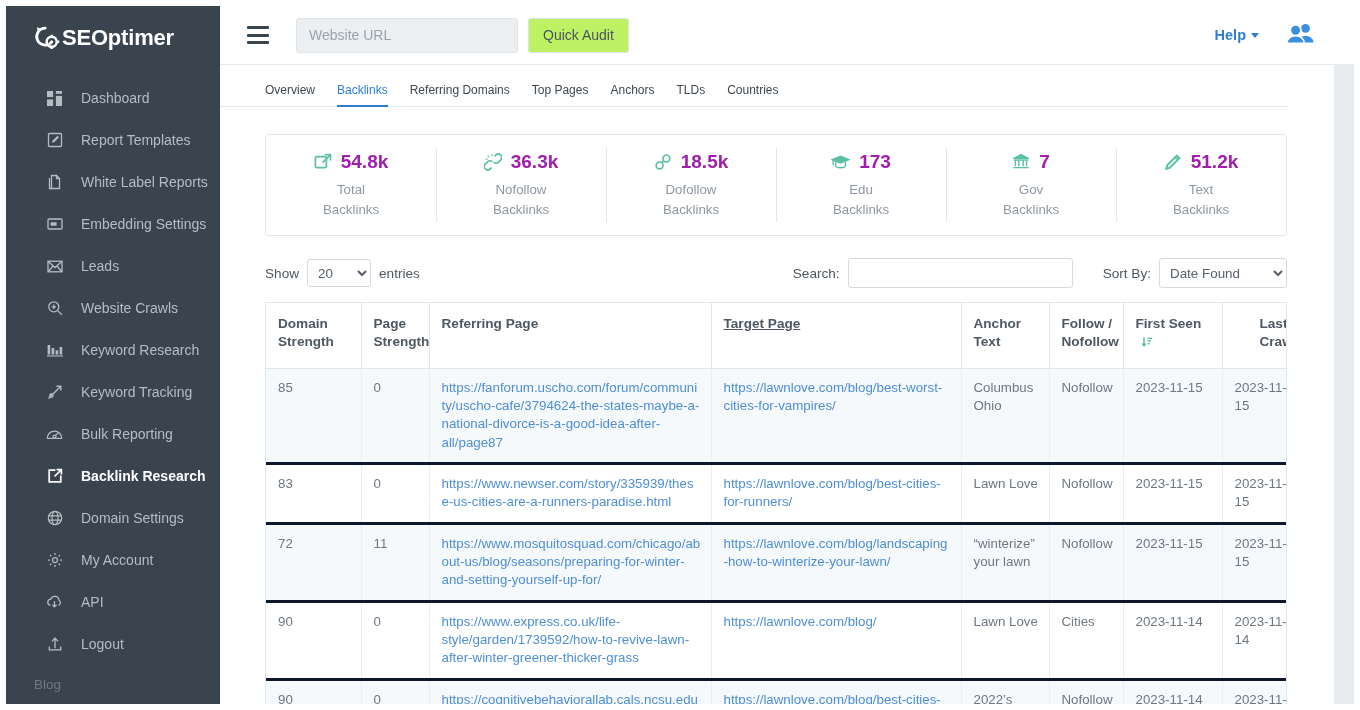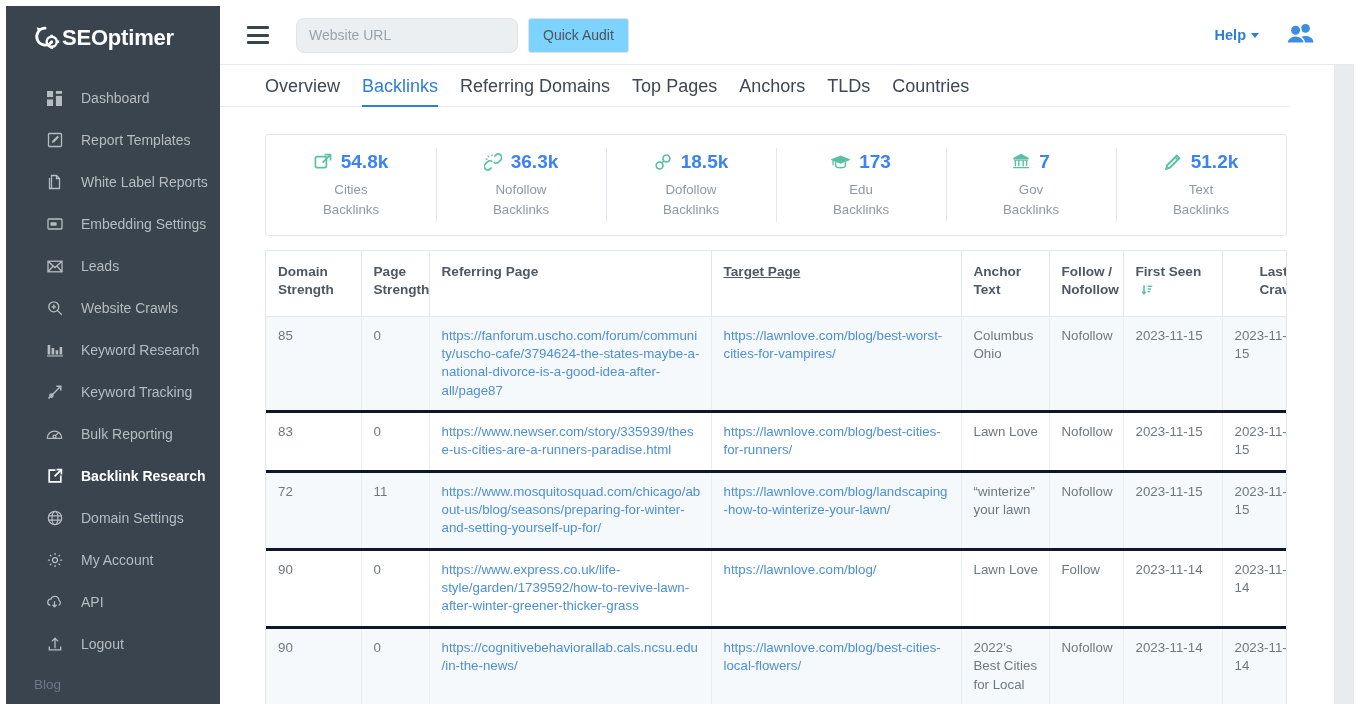--- a/index.html
+++ b/index.html
@@ -80,33 +80,33 @@
     width: 22px; height: 18px;
     display: flex; flex-direction: column; justify-content: space-between;
     cursor: pointer;
   }
   .hamburger span { display: block; height: 3px; background: #3a444f; border-radius: 1px; }
   .url-input {
     margin-left: 27px;
     width: 222px; height: 35px;
     background: #eceff1;
     border: 1px solid #e0e4e8;
-    border-radius: 8px;
+    border-radius: 3px;
     padding: 0 12px;
     font-size: 14px;
     color: #6c7680;
     font-family: "Liberation Sans", sans-serif;
     outline: none;
   }
   .url-input::placeholder { color: #9aa3ac; }
   .quick-audit {
     margin-left: 10px;
     height: 35px;
     padding: 0 14px;
-    background: #7dd3fc;
+    background: #bef264;
     border: 1px solid #dfe3e7;
     border-radius: 3px;
     font-size: 14px;
     color: #4a5560;
     cursor: pointer;
     font-family: "Liberation Sans", sans-serif;
   }
   .topbar-right {
     margin-left: auto;
     display: flex; align-items: center;
@@ -145,21 +145,21 @@
   .tabs {
     display: flex;
     align-items: flex-end;
     gap: 22px;
     padding: 0 0 0 45px;
     height: 42px;
     border-bottom: 1px solid #e4e8ec;
     margin: 0 45px 0 0;
   }
   .tab {
-    font-size: 18px;
+    font-size: 12px;
     color: #3d4853;
     padding-bottom: 9px;
     cursor: pointer;
     position: relative;
     white-space: nowrap;
   }
   .tab.active { color: #2e7ed8; }
   .tab.active::after {
     content: "";
     position: absolute;
@@ -187,21 +187,21 @@
     position: absolute;
     left: 0; top: 13px; bottom: 13px;
     width: 1px; background: #e4e8ec;
   }
   .stat-top {
     display: flex; align-items: center; gap: 9px;
     margin-bottom: 7px;
   }
   .stat-ico { color: #5bbfa5; display: flex; align-items: center; }
   .stat-val {
-    font-size: 19px; font-weight: bold; color: #3b82f6;
+    font-size: 19px; font-weight: bold; color: #a21caf;
   }
   .stat-label {
     font-size: 13.3px; color: #8e98a3; text-align: center; line-height: 1.5;
   }
   
   .controls {
     margin: 22px 47px 0 45px;
     height: 30px;
     display: flex; align-items: center;
     position: relative;
@@ -494,21 +494,21 @@
           <span class="stat-ico">
             <svg width="18" height="18" viewBox="0 0 18 18" fill="none" stroke="currentColor" stroke-width="1.7">
                 <rect x="1.4" y="3.6" width="11" height="11" rx="1.6"></rect>
                 <path d="M10.6 1.6h5.9v5.9"></path>
                 <path d="M16.3 1.9 L8.6 9.6"></path>
               </svg>
           </span>
           <span class="stat-val">54.8k</span>
         </div>
         <div class="stat-label">
-          <span>Cities</span><br>
+          <span>Total</span><br>
           <span>Backlinks</span>
         </div>
       </div>
 
       <div class="stat">
         <div class="stat-top">
           <span class="stat-ico">
             <svg width="18" height="18" viewBox="0 0 18 18" fill="none" stroke="currentColor" stroke-width="1.7">
                 <path d="M10.4 3.5 12 2a3.4 3.4 0 0 1 4.8 4.8l-2.3 2.3a3.4 3.4 0 0 1-4.8 0"></path>
                 <path d="M7.6 14.5 6 16a3.4 3.4 0 0 1-4.8-4.8l2.3-2.3a3.4 3.4 0 0 1 4.8 0"></path>
@@ -586,20 +586,41 @@
           <span class="stat-val">51.2k</span>
         </div>
         <div class="stat-label">
           <span>Text</span><br>
           <span>Backlinks</span>
         </div>
       </div>
 
     </div>
 
+    <div class="controls">
+      <div class="ctl-left">
+        <span class="ctl-lbl">Show</span>
+        <select class="mini show-entries">
+          <option>20</option>
+        </select>
+        <span class="ctl-lbl">entries</span>
+      </div>
+      <div class="ctl-right">
+        <div class="grp">
+          <span class="ctl-lbl">Search:</span>
+          <input class="search-box" type="text" placeholder="" style="">
+        </div>
+        <div class="grp">
+          <span class="ctl-lbl">Sort By:</span>
+          <select class="mini sort-by">
+            <option>Date Found</option>
+          </select>
+        </div>
+      </div>
+    </div>
 
     <div class="table-wrap">
       <table class="bl">
         <thead>
           <tr>
             <th class="c0">Domain Strength</th>
             <th class="c1">Page Strength</th>
             <th class="c2">Referring Page</th>
             <th class="c3">Target Page</th>
             <th class="c4">Anchor Text</th>
@@ -645,21 +666,21 @@
             <td>Nofollow</td>
             <td>2023-11-15</td>
             <td>2023-11-15</td>
           </tr>
           <tr>
             <td>90</td>
             <td>0</td>
             <td><span class="cell-link">https://www.express.co.uk/life-style/garden/1739592/how-to-revive-lawn-after-winter-greener-thicker-grass</span></td>
             <td><span class="cell-link">https://lawnlove.com/blog/</span></td>
             <td>Lawn Love</td>
-            <td>Follow</td>
+            <td>Cities</td>
             <td>2023-11-14</td>
             <td>2023-11-14</td>
           </tr>
           <tr>
             <td>90</td>
             <td>0</td>
             <td><span class="cell-link">https://cognitivebehaviorallab.cals.ncsu.edu/in-the-news/</span></td>
             <td><span class="cell-link">https://lawnlove.com/blog/best-cities-local-flowers/</span></td>
             <td>2022’s Best Cities for Local</td>
             <td>Nofollow</td>

